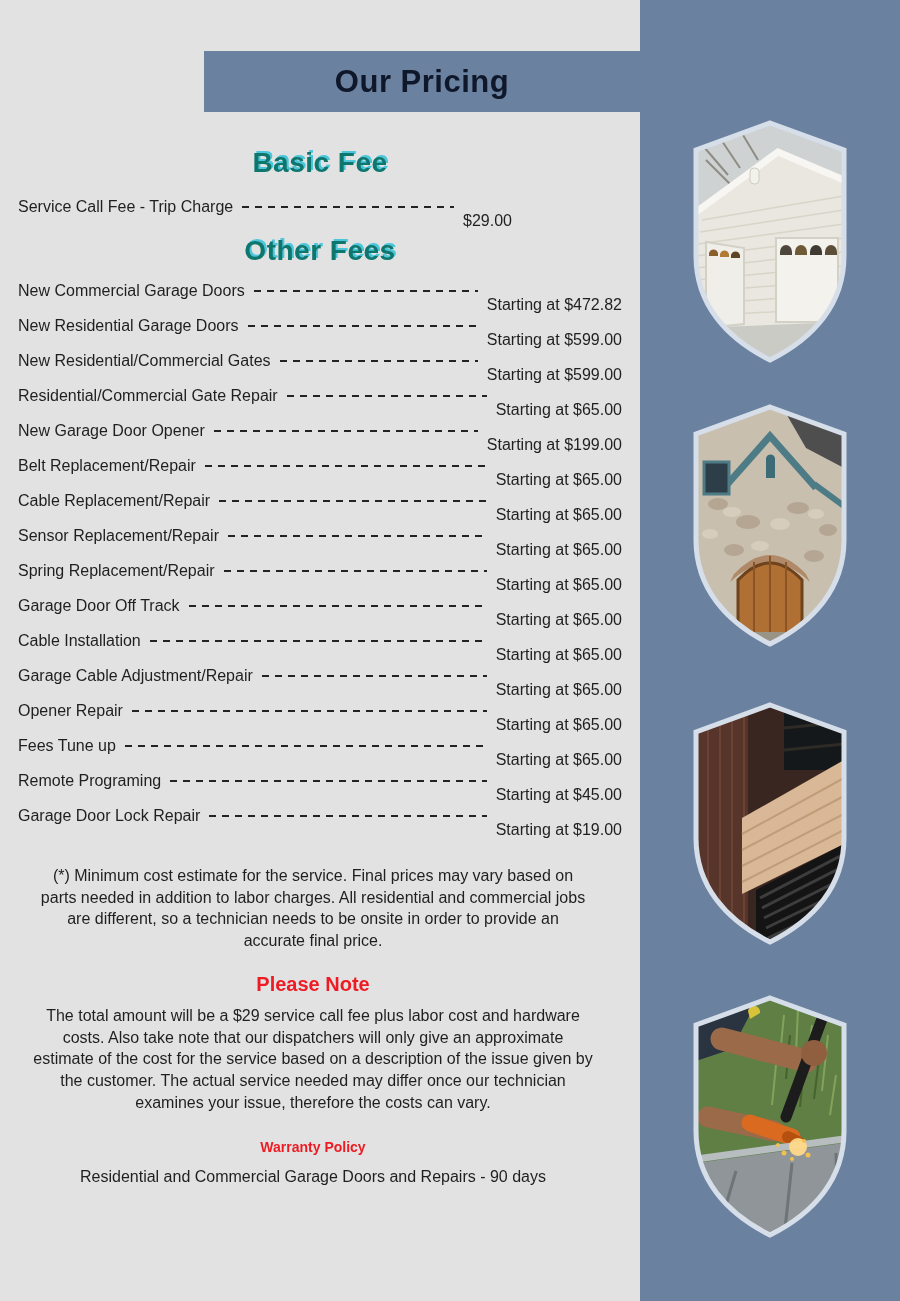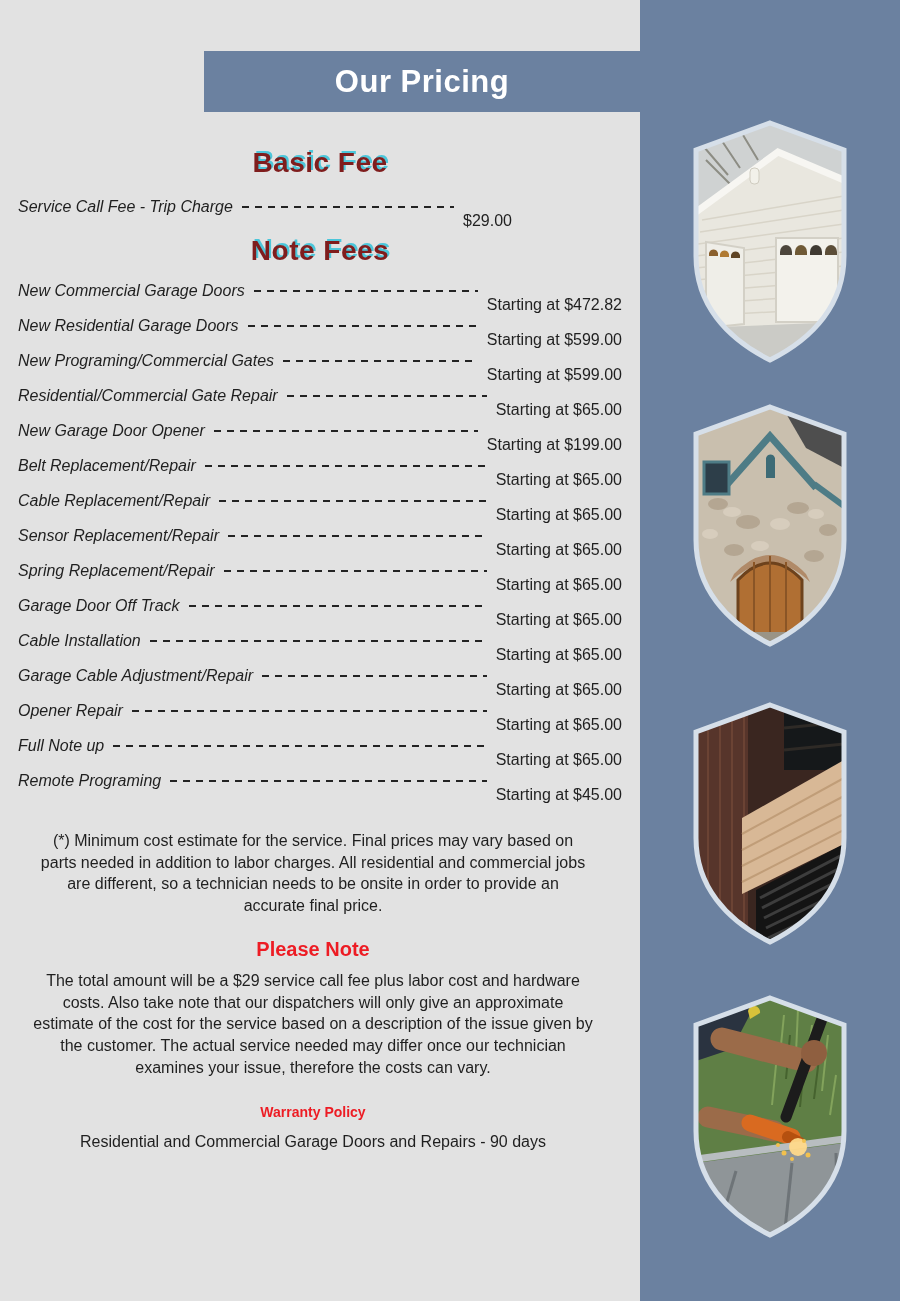--- a/index.html
+++ b/index.html
@@ -15,40 +15,40 @@
   .content{
     position:absolute;left:0;top:0;width:640px;height:100%;
     background:#e2e2e2;
   }
   .banner{
     margin-top:51px;margin-left:204px;width:436px;height:61px;
     background:#6b81a0;
     display:flex;align-items:center;justify-content:center;
   }
   .banner-title{
-    color:#ffffff;font-size:31px;font-weight:700;letter-spacing:0.5px;
+    color:#0f172a;font-size:31px;font-weight:700;letter-spacing:0.5px;
   }
   .section-heading{
     text-align:center;
     font-size:28px;font-weight:700;
-    color:#7f1d1d;
+    color:#0f766e;
     text-shadow:2px -2px 0 #4cc6da;
     letter-spacing:0.5px;
     line-height:34px;
   }
   .heading-basic{margin-top:34px;}
   .heading-other{margin-top:10px;}
   .fee-row{
     display:flex;align-items:center;
     margin:0 18px;height:35px;
     font-size:16px;white-space:nowrap;
   }
   .basic-row-wrap{margin-top:9px;}
   .basic-row-wrap .fee-row{width:494px;}
-  .fee-label{flex:0 0 auto;padding-right:5px;font-style:italic;}
+  .fee-label{flex:0 0 auto;padding-right:5px;}
   .fee-leader{
     flex:1 1 auto;height:2px;margin:0 4px;
     background:repeating-linear-gradient(90deg,#232323 0 7px,transparent 7px 13px);
   }
   .fee-price{flex:0 0 auto;padding-left:5px;margin-top:28px;}
   .fees-list{margin-top:5px;}
   .text-col{width:626px;}
   .note-paragraph{
     margin:8px auto;text-align:center;
     font-size:16px;line-height:21.7px;
@@ -84,37 +84,37 @@
     <div class="section-heading heading-basic">Basic Fee</div>
 
     <div class="basic-row-wrap">
       <div class="fee-row">
         <span class="fee-label">Service Call Fee - Trip Charge</span>
         <span class="fee-leader"></span>
         <span class="fee-price">$29.00</span>
       </div>
     </div>
 
-    <div class="section-heading heading-other">Note Fees</div>
+    <div class="section-heading heading-other">Other Fees</div>
 
     <div class="fees-list">
       <div class="fee-row">
         <span class="fee-label">New Commercial Garage Doors</span>
         <span class="fee-leader"></span>
         <span class="fee-price">Starting at $472.82</span>
       </div>
 
       <div class="fee-row">
         <span class="fee-label">New Residential Garage Doors</span>
         <span class="fee-leader"></span>
         <span class="fee-price">Starting at $599.00</span>
       </div>
 
       <div class="fee-row">
-        <span class="fee-label">New Programing/Commercial Gates</span>
+        <span class="fee-label">New Residential/Commercial Gates</span>
         <span class="fee-leader"></span>
         <span class="fee-price">Starting at $599.00</span>
       </div>
 
       <div class="fee-row">
         <span class="fee-label">Residential/Commercial Gate Repair</span>
         <span class="fee-leader"></span>
         <span class="fee-price">Starting at $65.00</span>
       </div>
 
@@ -166,32 +166,37 @@
         <span class="fee-price">Starting at $65.00</span>
       </div>
 
       <div class="fee-row">
         <span class="fee-label">Opener Repair</span>
         <span class="fee-leader"></span>
         <span class="fee-price">Starting at $65.00</span>
       </div>
 
       <div class="fee-row">
-        <span class="fee-label">Full Note up</span>
+        <span class="fee-label">Fees Tune up</span>
         <span class="fee-leader"></span>
         <span class="fee-price">Starting at $65.00</span>
       </div>
 
       <div class="fee-row">
         <span class="fee-label">Remote Programing</span>
         <span class="fee-leader"></span>
         <span class="fee-price">Starting at $45.00</span>
       </div>
 
 
+      <div class="fee-row">
+        <span class="fee-label">Garage Door Lock Repair</span>
+        <span class="fee-leader"></span>
+        <span class="fee-price">Starting at $19.00</span>
+      </div>
     </div>
 
     <div class="text-col">
       <p class="note-paragraph estimate-note">(*) Minimum cost estimate for the service. Final prices may vary based on parts needed in addition to labor charges. All residential and commercial jobs are different, so a technician needs to be onsite in order to provide an accurate final price.</p>
       <div class="red-heading heading-please">Please Note</div>
       <p class="note-paragraph please-note-text">The total amount will be a $29 service call fee plus labor cost and hardware costs. Also take note that our dispatchers will only give an approximate estimate of the cost for the service based on a description of the issue given by the customer. The actual service needed may differ once our technician examines your issue, therefore the costs can vary.</p>
       <div class="red-heading heading-warranty">Warranty Policy</div>
       <div class="warranty-line">Residential and Commercial Garage Doors and Repairs - 90 days</div>
     </div>
   </div>

